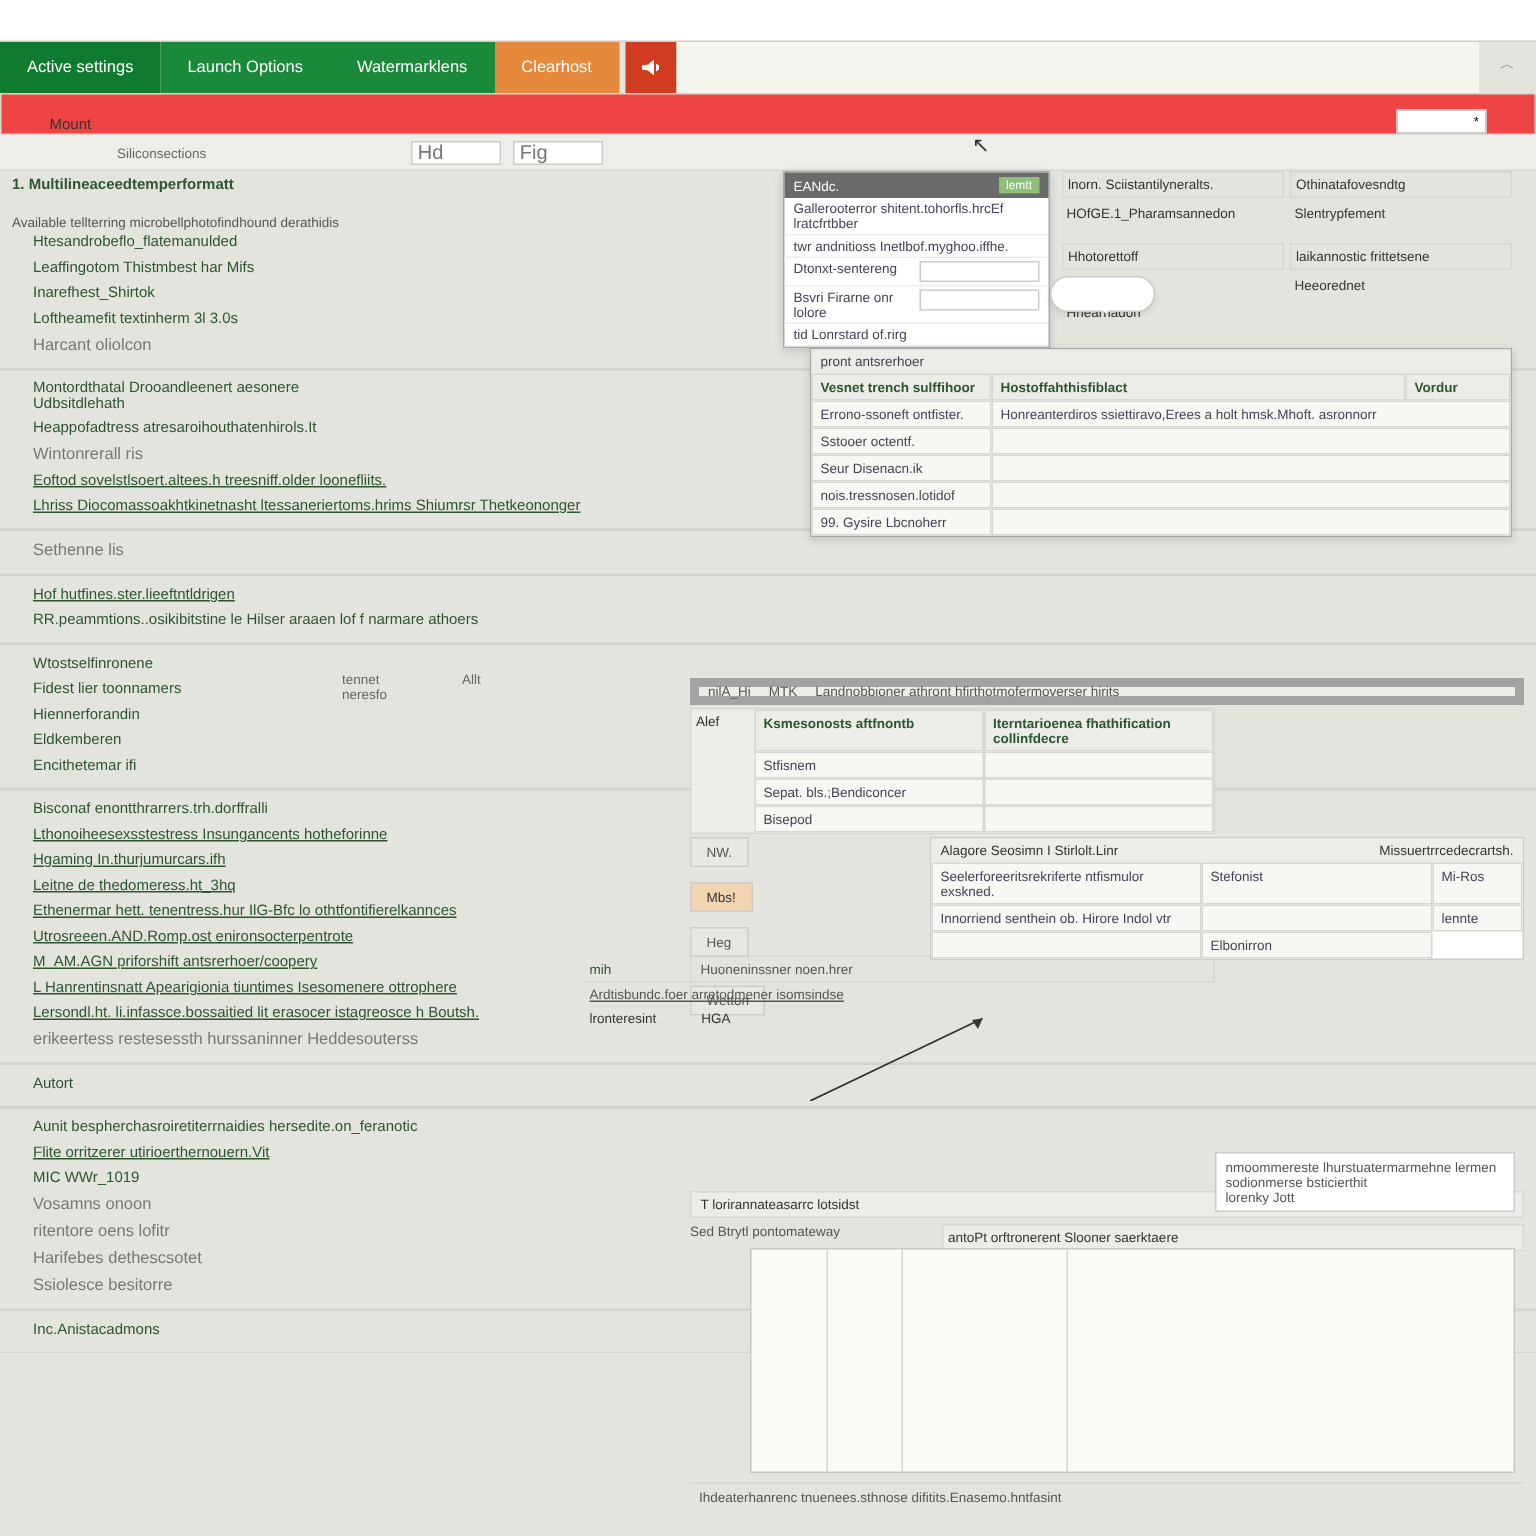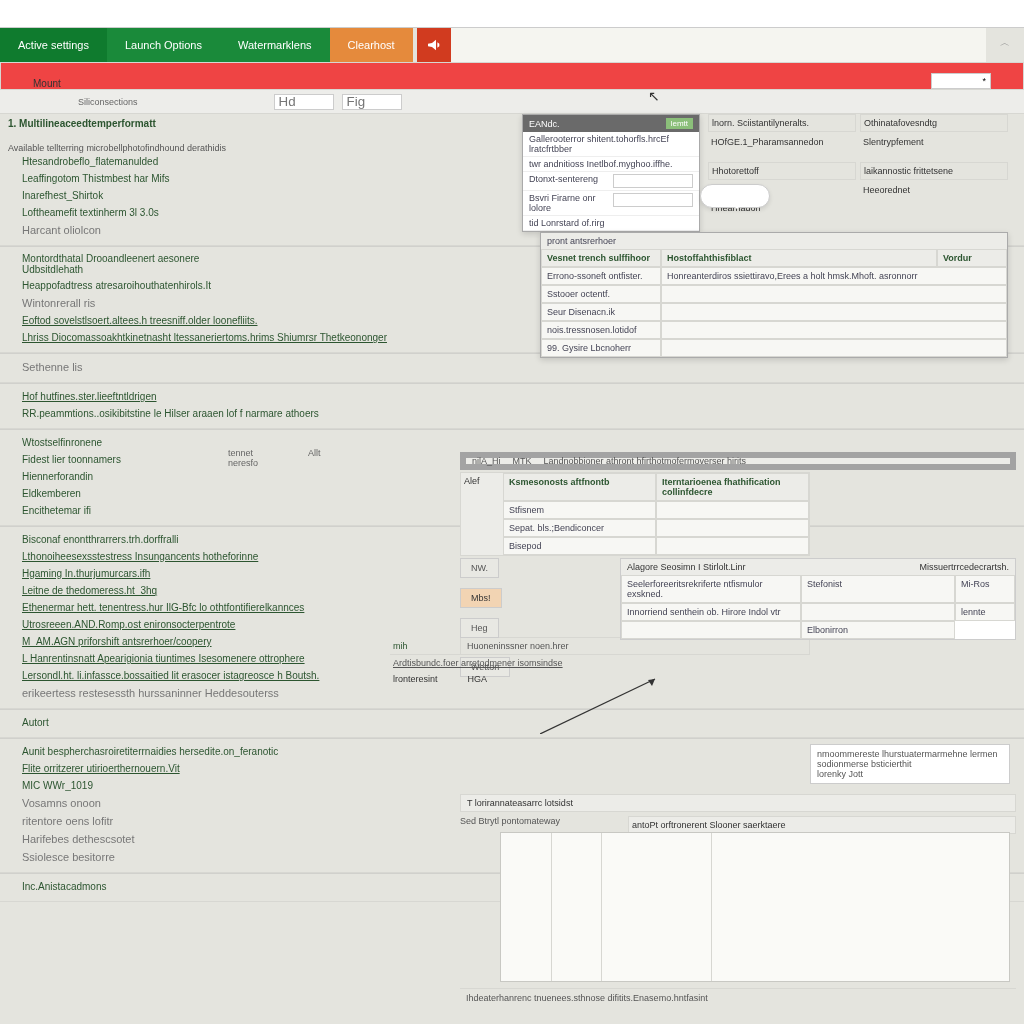--- a/index.html
+++ b/index.html
@@ -335,21 +335,21 @@
       <div style="flex:1; border:1px solid #d7d7d2; background:#ecece8; padding:3px; font-size:9px;">antoPt orftronerent Slooner saerktaere</div>
     </div>
   </div>
 
   <div class="blank-grid" style="left:500px; top:718px; width:510px; height:150px;">
     <div class="col" style="left:50px;"></div>
     <div class="col" style="left:100px;"></div>
     <div class="col" style="left:210px;"></div>
   </div>
 
-  <div class="info-card" style="right:14px; top:630px; width:200px;">
+  <div class="info-card" style="right:14px; top:654px; width:200px;">
     <div>nmoommereste lhurstuatermarmehne lermen</div>
     <div>sodionmerse bsticierthit</div>
     <div>lorenky  Jott</div>
   </div>
 
   <div style="position:absolute; left:460px; top:874px; right:8px; border-top:1px solid #d7d7d2; padding:4px 6px; font-size:9px; color:#555;">
     <span>Ihdeaterhanrenc tnuenees.sthnose difitits.Enasemo.hntfasint</span>
   </div>
 
 </div>

